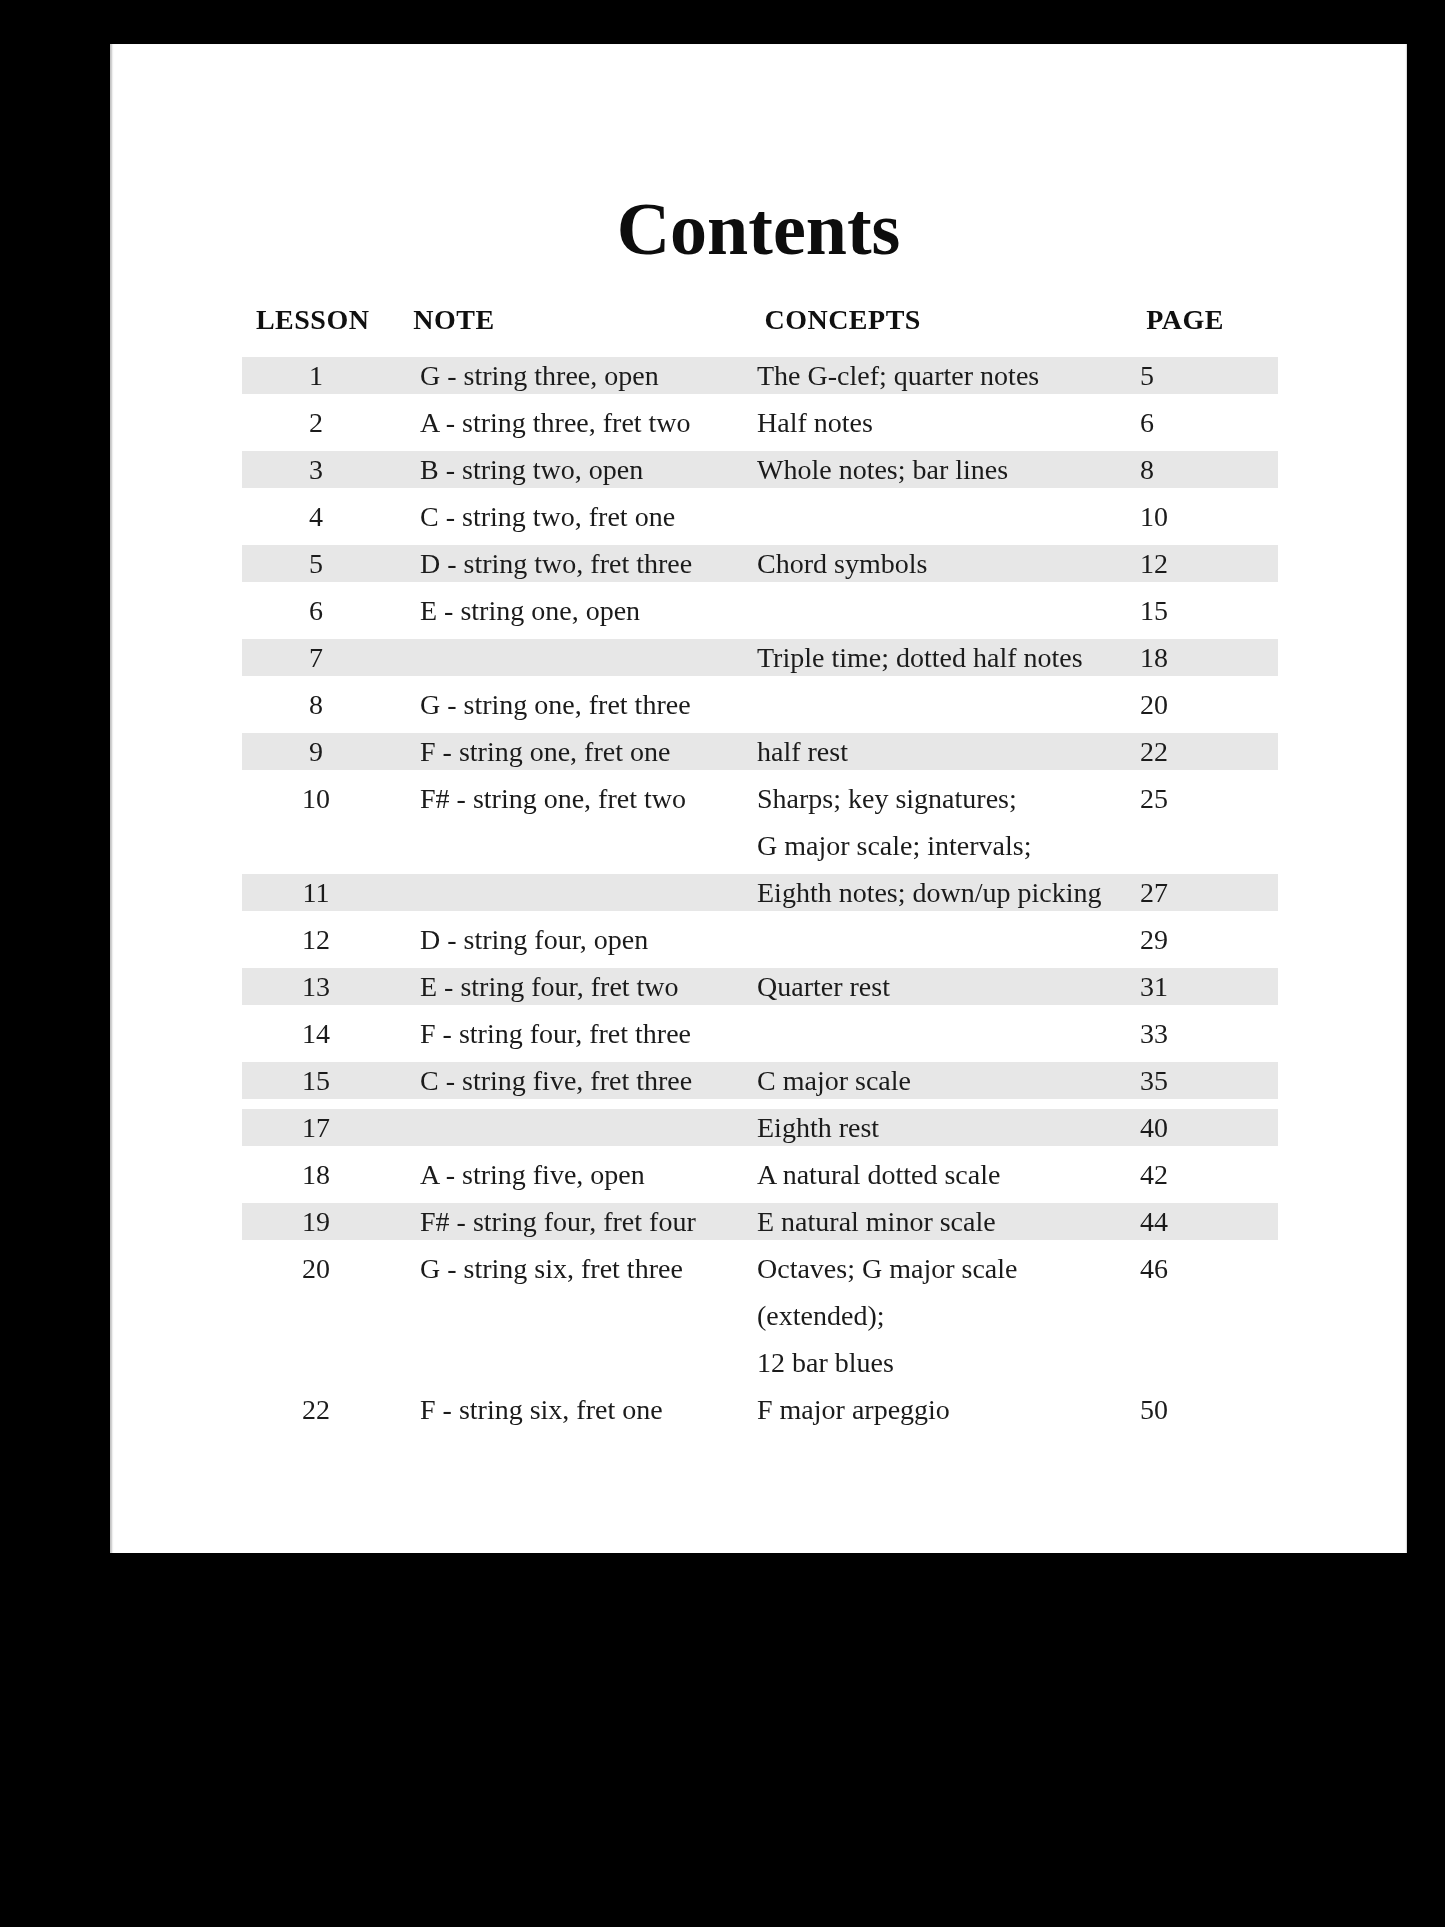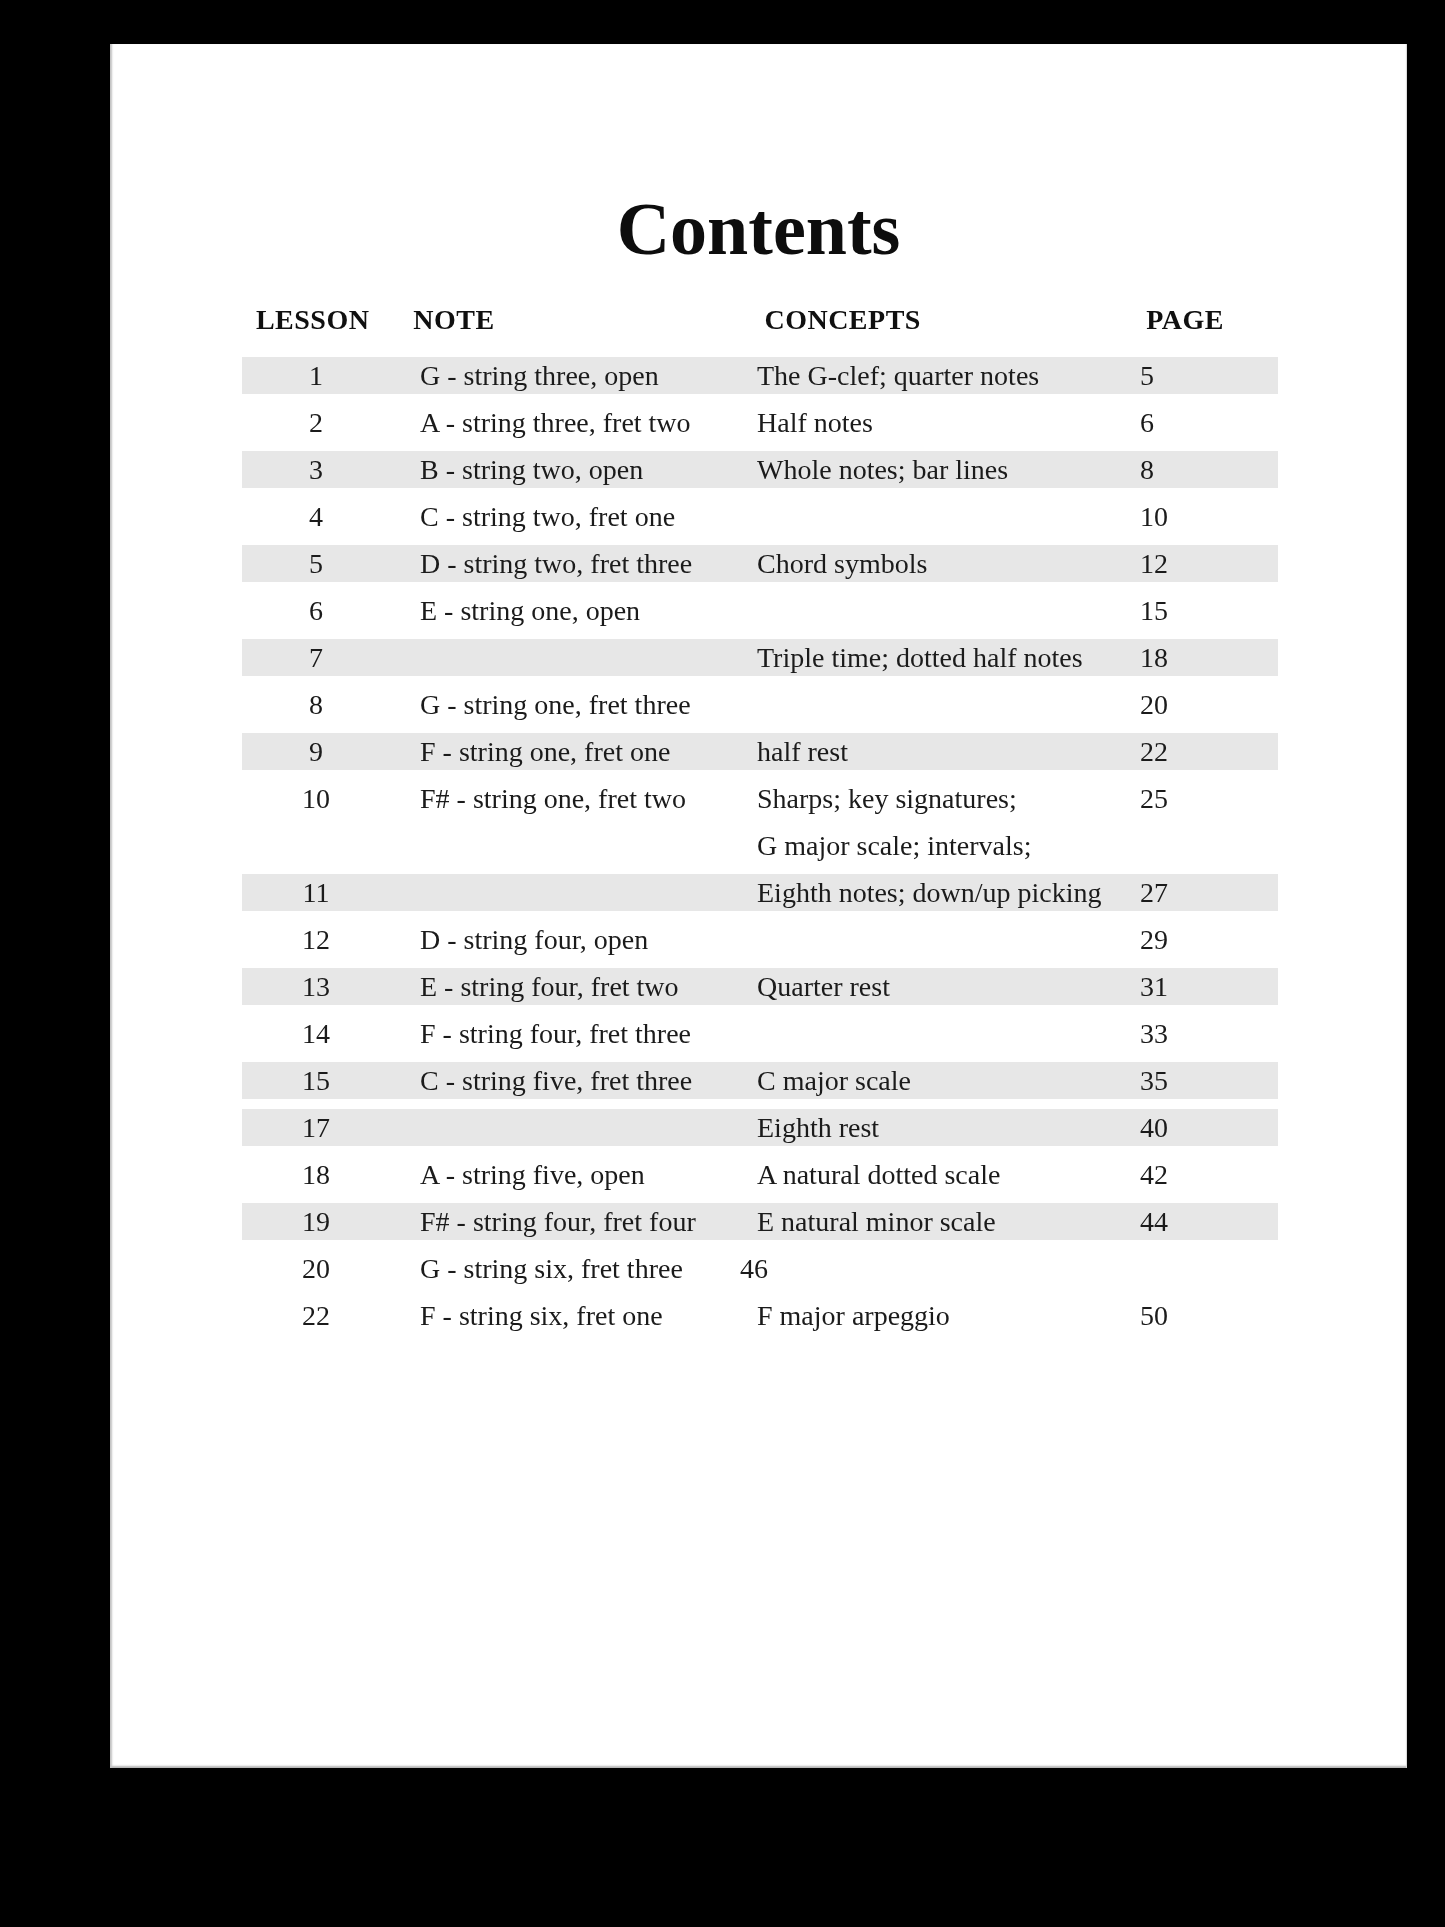--- a/index.html
+++ b/index.html
@@ -3,21 +3,21 @@
 <meta charset="utf-8">
 <style>
   html, body {
     margin: 0;
     padding: 0;
     background: #000;
   }
   .viewport {
     position: relative;
     width: 1445px;
-    height: 1927px;
+    height: 1553px;
     background: #000000;
     overflow: hidden;
     font-family: "Liberation Serif", "DejaVu Serif", serif;
   }
   .sheet {
     position: absolute;
     left: 110px;
     top: 44px;
     width: 1297px;
     height: 1724px;
@@ -209,20 +209,24 @@
             <div class="cell col-lesson">19</div>
             <div class="cell col-note">F# - string four, fret four</div>
             <div class="cell col-concepts">
               <div class="concept-line">E natural minor scale</div>
             </div>
             <div class="cell col-page">44</div>
           </div>
           <div class="row">
             <div class="cell col-lesson">20</div>
             <div class="cell col-note">G - string six, fret three</div>
+            <div class="cell col-concepts">
+              <div class="concept-line">Octaves; G major scale (extended);</div>
+              <div class="concept-line">12 bar blues</div>
+            </div>
             <div class="cell col-page">46</div>
           </div>
           <div class="row">
             <div class="cell col-lesson">22</div>
             <div class="cell col-note">F - string six, fret one</div>
             <div class="cell col-concepts">
               <div class="concept-line">F major arpeggio</div>
             </div>
             <div class="cell col-page">50</div>
           </div>

